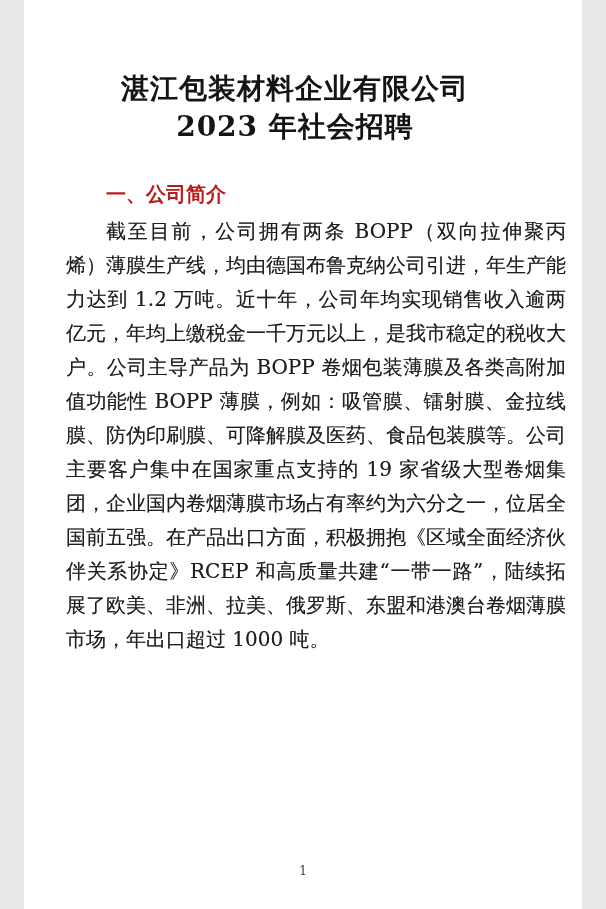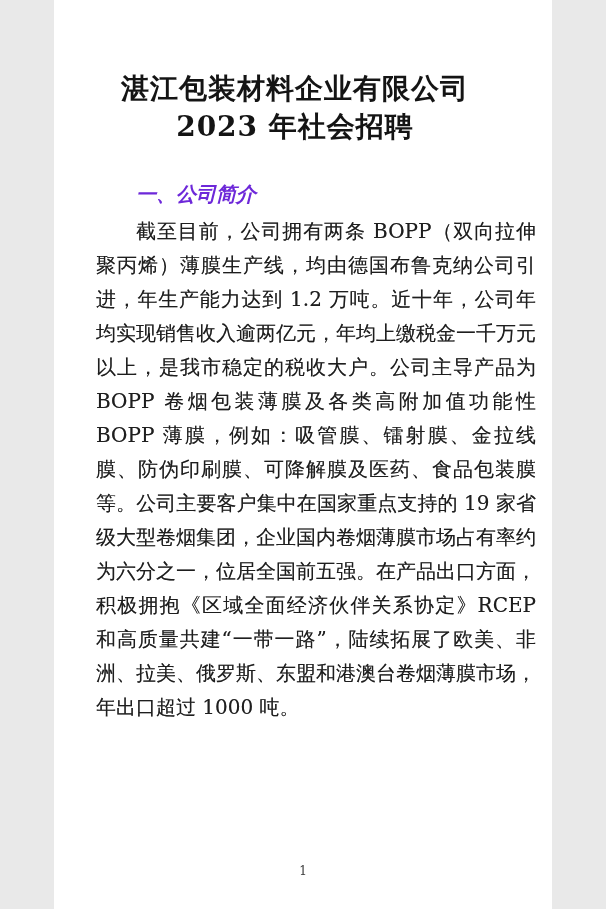--- a/index.html
+++ b/index.html
@@ -7,21 +7,21 @@
     --paper: #ffffff;
   }
   * { box-sizing: border-box; }
   html, body {
     margin: 0;
     padding: 0;
     background: #e9e9e9;
   }
   .page {
     position: relative;
-    width: 498px;
+    width: 558px;
     height: 909px;
     margin: 0 auto;
     background: var(--paper);
     color: var(--ink);
     overflow: hidden;
     font-family: "DejaVu Serif", "Liberation Serif", serif;
   }
   .title-block {
     padding-top: 70px;
     text-align: center;
@@ -40,22 +40,21 @@
     margin-left: 42px;
     margin-right: 16px;
   }
   .section-heading {
     margin: 34px 0 6px 0;
     padding-left: 40px;
     font-family: "DejaVu Sans", "Liberation Sans", sans-serif;
     font-weight: 700;
     font-size: 20px;
     line-height: 28px;
-    color: #6d28d9;
-    font-style: italic;
+    color: #b91c1c;
   }
   .body-para {
     margin: 0;
     font-size: 20px;
     line-height: 34px;
     text-align: justify;
     text-indent: 2em;
     color: var(--ink);
     
     text-shadow: 0 0 0.4px rgba(30,30,30,0.55);

